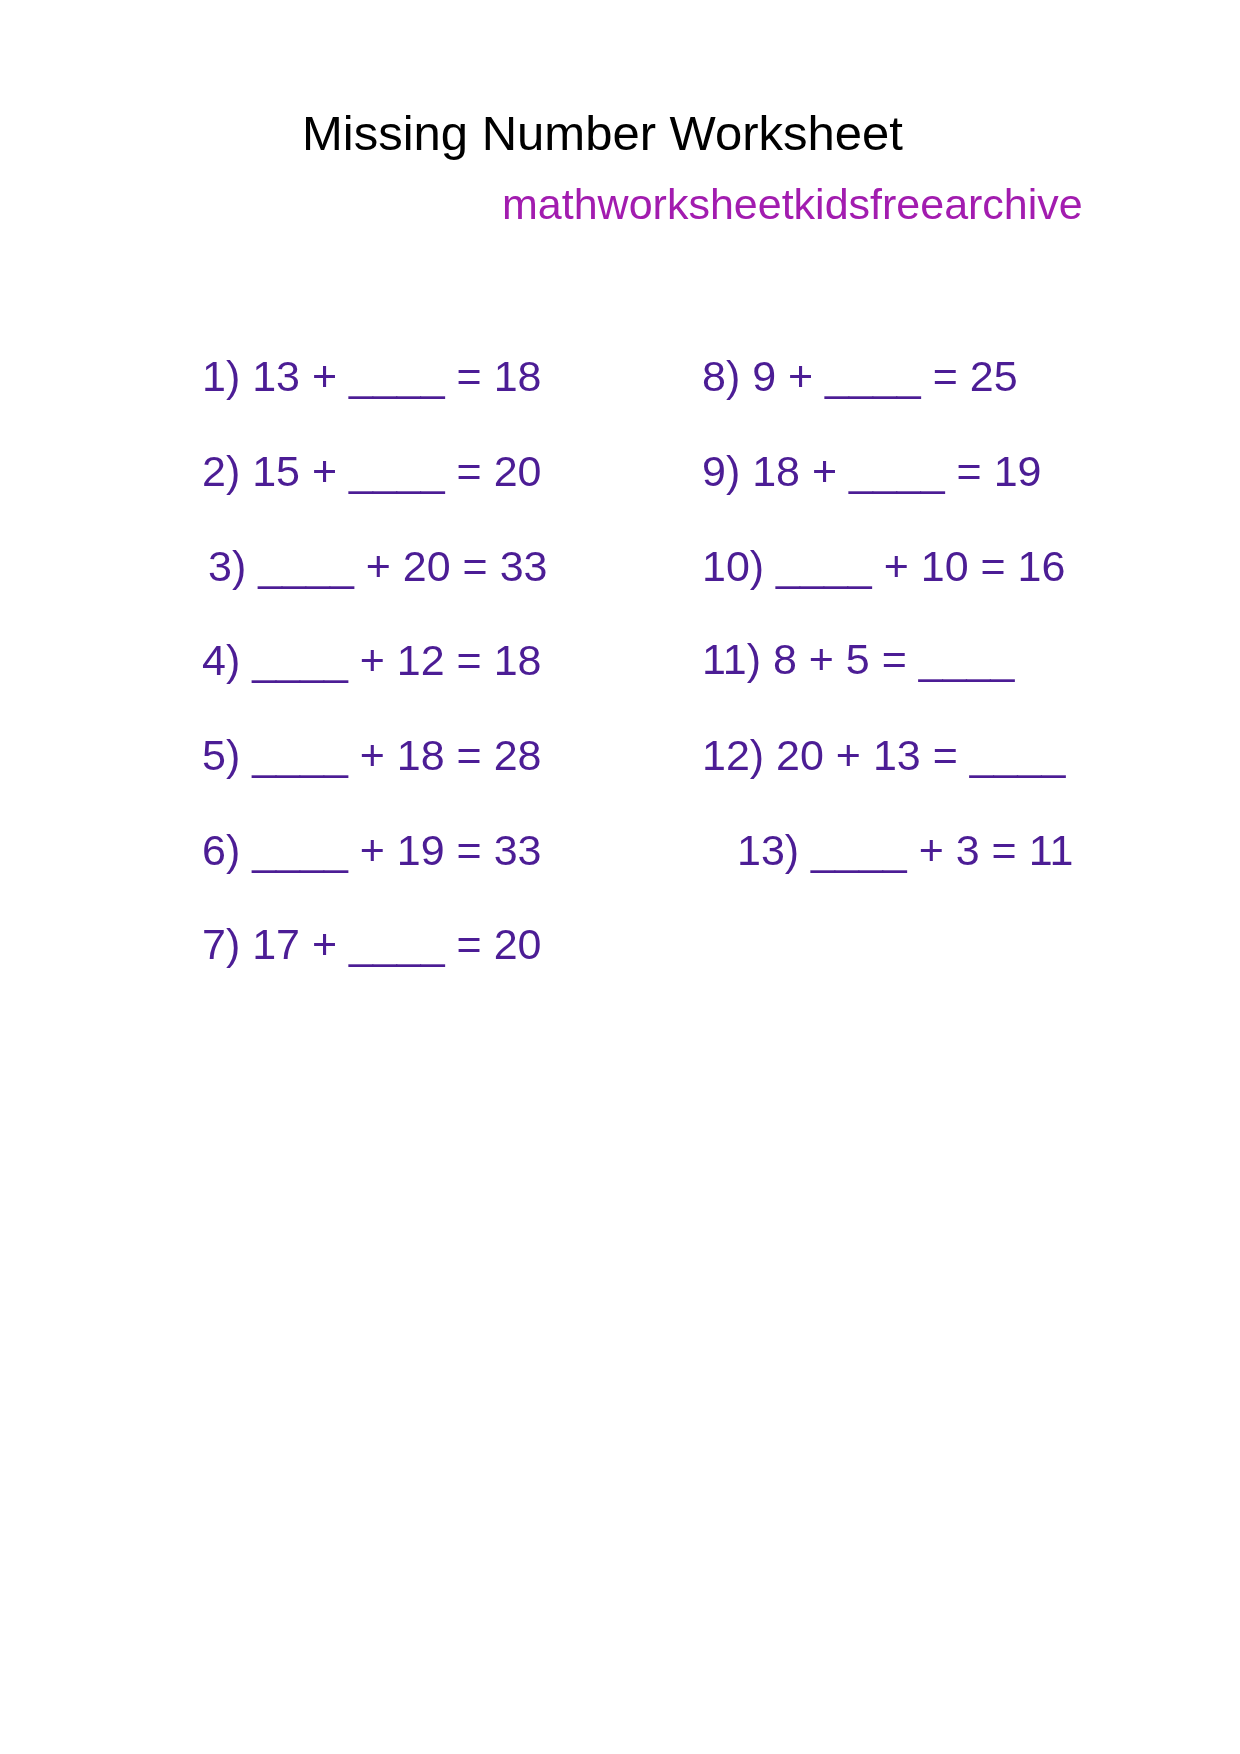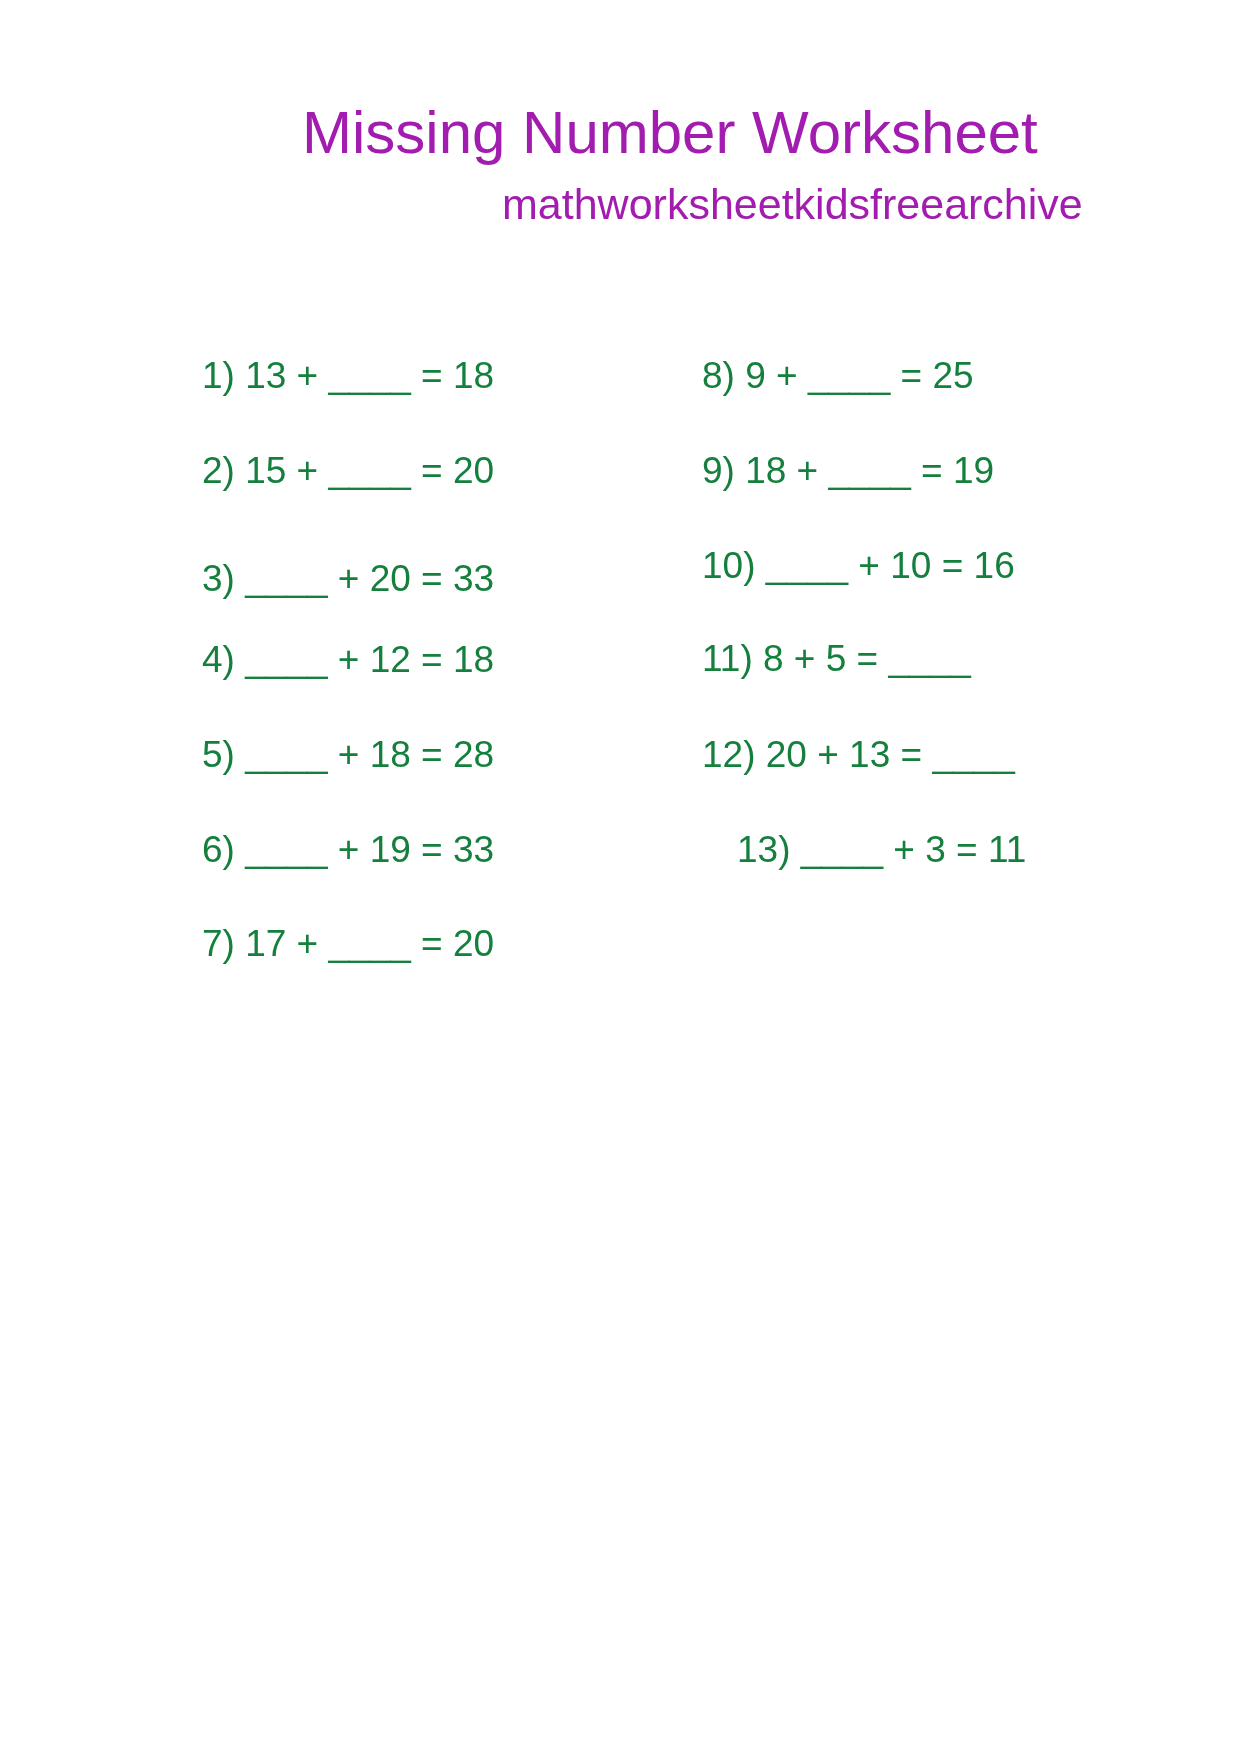--- a/index.html
+++ b/index.html
@@ -12,54 +12,54 @@
       height: 1754px;
       position: relative;
       overflow: hidden;
       font-family: "Liberation Sans", sans-serif;
       color: #000000;
     }
     .title {
       position: absolute;
       left: 302px;
       top: 97px;
-      font-size: 60px;
+      font-size: 49px;
       line-height: 72px;
       white-space: nowrap;
-      color: #a21caf;
+      color: #000000;
     }
     .subtitle {
       position: absolute;
       left: 502px;
       top: 178px;
       font-size: 43px;
       line-height: 52px;
       white-space: nowrap;
       color: #a21caf;
     }
     .problem {
       position: absolute;
-      font-size: 37px;
+      font-size: 43px;
       line-height: 50px;
       white-space: nowrap;
-      color: #15803d;
+      color: #4c1d95;
       text-align: right;
     }
   </style>
 </head>
 <body>
 
 <div>
   <div class="title">Missing Number Worksheet</div>
   <div class="subtitle">mathworksheetkidsfreearchive</div>
 
   <div>
     <div class="problem" style="left:202px; top:351px;">1) 13 + ____ = 18</div>
     <div class="problem" style="left:202px; top:446px;">2) 15 + ____ = 20</div>
-    <div class="problem" style="left:202px; top:541px;margin-top:13px;">3) ____ + 20 = 33</div>
+    <div class="problem" style="left:208px; top:541px;">3) ____ + 20 = 33</div>
     <div class="problem" style="left:202px; top:635px;">4) ____ + 12 = 18</div>
     <div class="problem" style="left:202px; top:730px;">5) ____ + 18 = 28</div>
     <div class="problem" style="left:202px; top:825px;">6) ____ + 19 = 33</div>
     <div class="problem" style="left:202px; top:919px;">7) 17 + ____ = 20</div>
   </div>
 
   <div>
     <div class="problem" style="left:702px; top:351px;">8) 9 + ____ = 25</div>
     <div class="problem" style="left:702px; top:446px;">9) 18 + ____ = 19</div>
     <div class="problem" style="left:702px; top:541px;">10) ____ + 10 = 16</div>

